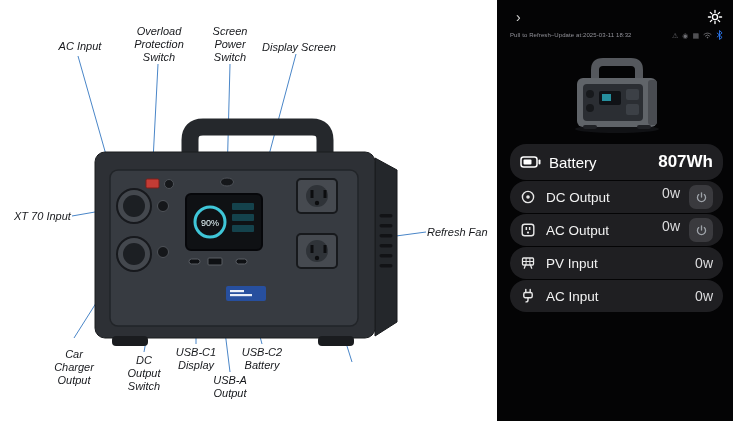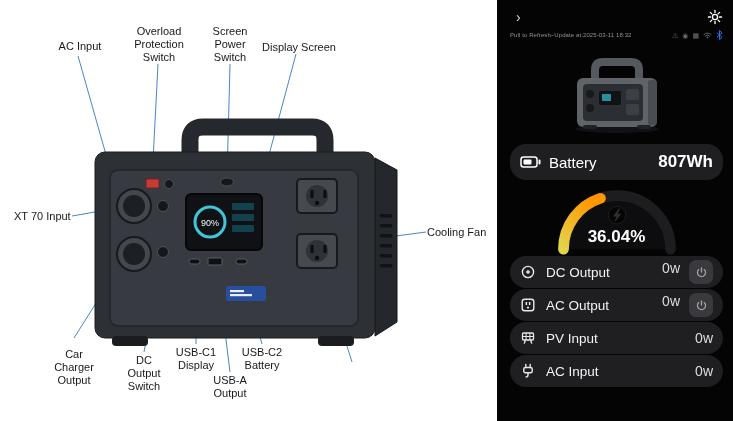--- a/index.html
+++ b/index.html
@@ -2,21 +2,21 @@
 <html><head>
 <meta charset="utf-8">
 <style>
   * { box-sizing: border-box; }
   body { margin: 0; font-family: "Liberation Sans", sans-serif; }
   .stage { position: relative; width: 733px; height: 421px; background: #ffffff; overflow: hidden; }
 
   
   .diagram-panel { position: absolute; left: 0; top: 0; width: 497px; height: 421px; background: #ffffff; }
   .diagram-svg { position: absolute; left: 0; top: 0; }
-  .callout-label { position: absolute; font-size: 11px; color: #16181c; line-height: 1.2; white-space: pre-line; }
+  .callout-label { position: absolute; font-size: 11px; color: #16181c; line-height: 1.2; white-space: pre-line; font-style: italic; }
   .center { text-align: center; }
 
   
   .app-panel { position: absolute; left: 497px; top: 0; width: 236px; height: 421px; background: #040405; color: #fff; padding: 7px 10px 0 13px; }
   .header-row { display: flex; align-items: center; height: 20px; }
   .app-title { font-size: 15px; font-weight: bold; letter-spacing: .2px; }
   .chev { margin-left: 6px; color: #d6d6d6; font-size: 14px; line-height: 1; }
   .gear-btn { margin-left: auto; display: flex; align-items: center; }
   .status-row { display: flex; align-items: center; margin-top: 3px; height: 10px; }
   .refresh-text { font-size: 6px; color: #93939a; letter-spacing: .1px; }
@@ -143,21 +143,21 @@
 
     <div class="callout-label center" style="left:50px;top:40px;width:60px">AC Input</div>
     <div class="callout-label center" style="left:126px;top:25px;width:66px">Overload
 Protection
 Switch</div>
     <div class="callout-label center" style="left:205px;top:25px;width:50px">Screen
 Power
 Switch</div>
     <div class="callout-label" style="left:262px;top:41px">Display Screen</div>
     <div class="callout-label" style="left:14px;top:210px">XT 70 Input</div>
-    <div class="callout-label" style="left:427px;top:226px">Cooling Fan</div>
+    <div class="callout-label" style="left:427px;top:226px">Refresh Fan</div>
     <div class="callout-label center" style="left:46px;top:348px;width:56px">Car
 Charger
 Output</div>
     <div class="callout-label center" style="left:120px;top:354px;width:48px">DC
 Output
 Switch</div>
     <div class="callout-label center" style="left:170px;top:346px;width:52px">USB-C1
 Display</div>
     <div class="callout-label center" style="left:205px;top:374px;width:50px">USB-A
 Output</div>
@@ -216,38 +216,20 @@
     <div class="card battery-card">
       <svg width="21" height="12" viewBox="0 0 21 12">
         <rect x="1" y="1" width="16" height="10" rx="2.5" fill="none" stroke="#ffffff" stroke-width="1.5"></rect>
         <rect x="3.5" y="3.5" width="8" height="5" rx="1" fill="#ffffff"></rect>
         <rect x="18.5" y="3.5" width="2" height="5" rx="1" fill="#ffffff"></rect>
       </svg>
       <span class="battery-label">Battery</span>
       <span class="battery-value">807Wh</span>
     </div>
 
-    <div class="gauge-wrap">
-      <svg width="150" height="72" viewBox="0 0 150 74">
-        <defs>
-          <linearGradient id="gaugeGrad" x1="0" y1="1" x2="0.7" y2="0">
-            <stop offset="0" stop-color="#e4d44a"></stop>
-            <stop offset="1" stop-color="#ff9500"></stop>
-          </linearGradient>
-        </defs>
-        <path d="M20,68 A55,55 0 0 1 130,68 Z" fill="#0d0d0f"></path>
-        <path d="M20,68 A55,55 0 0 1 130,68" fill="none" stroke="#1d1d20" stroke-width="11" stroke-linecap="round"></path>
-        <path d="M20,68 A55,55 0 0 1 58,15.7" fill="none" stroke="url(#gaugeGrad)" stroke-width="11" stroke-linecap="round"></path>
-        <g>
-          <circle cx="75" cy="33" r="9" fill="#050506" stroke="#1e1e21"></circle>
-          <path d="M77,26 L71,34.5 h3.6 L72,41 l7.4-9.5 h-3.8 l2.6-5.5 z" fill="#2f2f33"></path>
-        </g>
-      </svg>
-      <div class="gauge-percent">36.04%</div>
-    </div>
 
     <div class="card io-row">
       <span class="row-icon">
         <svg width="16" height="16" viewBox="0 0 16 16">
           <circle cx="8" cy="8" r="5.6" fill="none" stroke="#e8e8e8" stroke-width="1.4"></circle>
           <circle cx="8" cy="8" r="1.8" fill="#e8e8e8"></circle>
         </svg>
       </span>
       <span class="row-label">DC Output</span>
       <span class="row-right">

